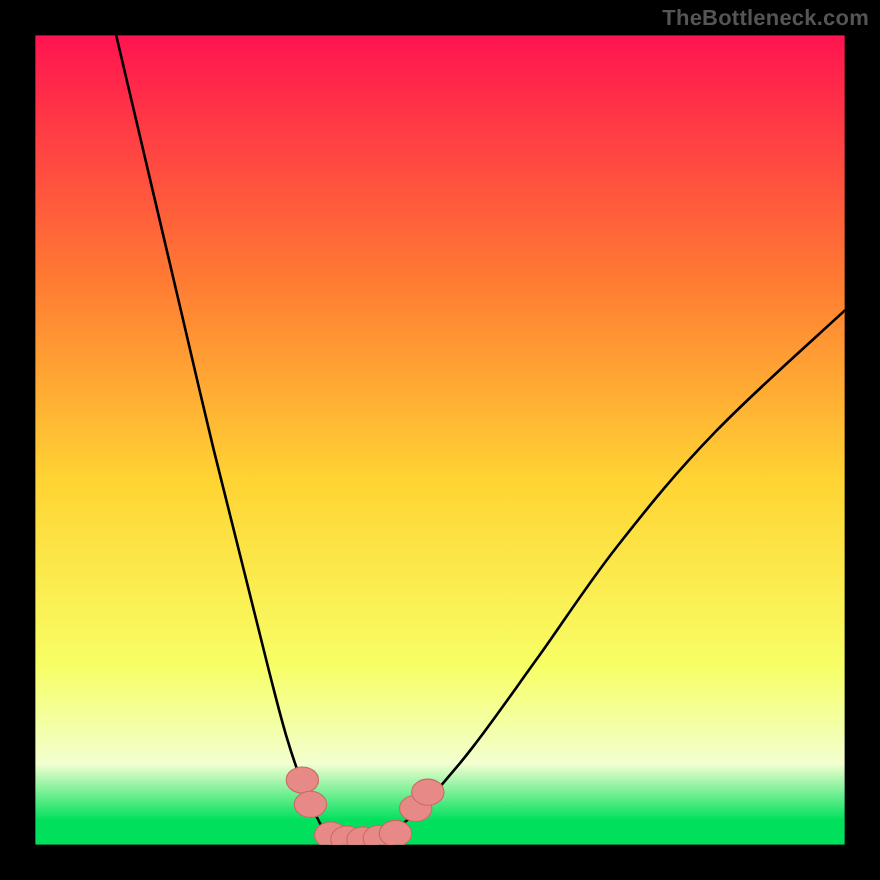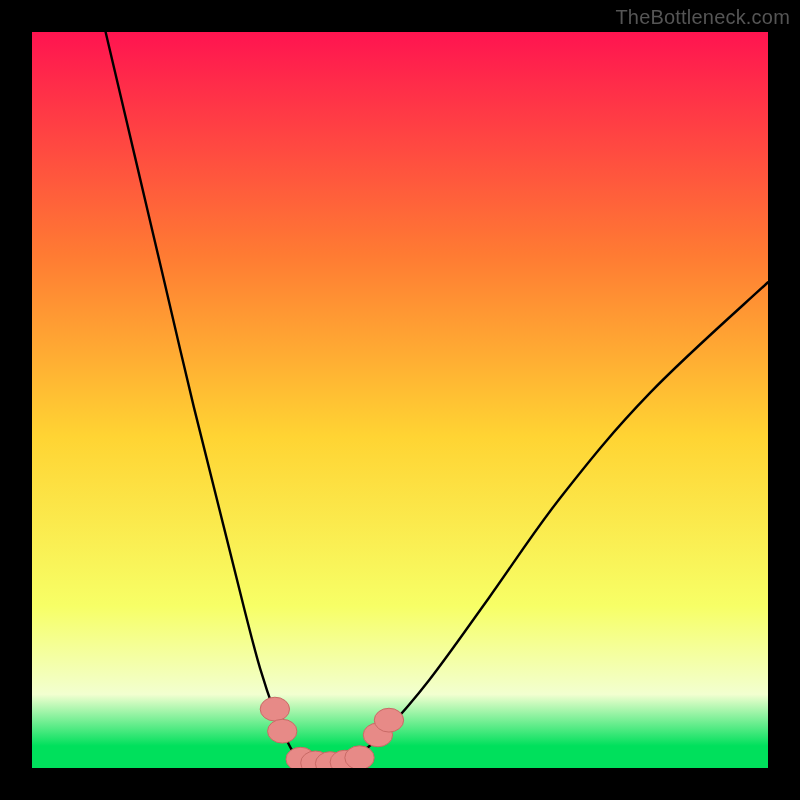--- a/index.html
+++ b/index.html
@@ -18,21 +18,21 @@
     width: 800px;
     height: 800px;
     background: #000;
   }
   .watermark {
     position: absolute;
     top: 6px;
     right: 10px;
     color: #555;
     font-size: 20px;
-    font-weight: 400;
+    font-weight: 700;
     letter-spacing: 0.2px;
     z-index: 10;
   }
   .plot {
     position: absolute;
     top: 32px;
     left: 32px;
     width: 736px;
     height: 736px;
   }

